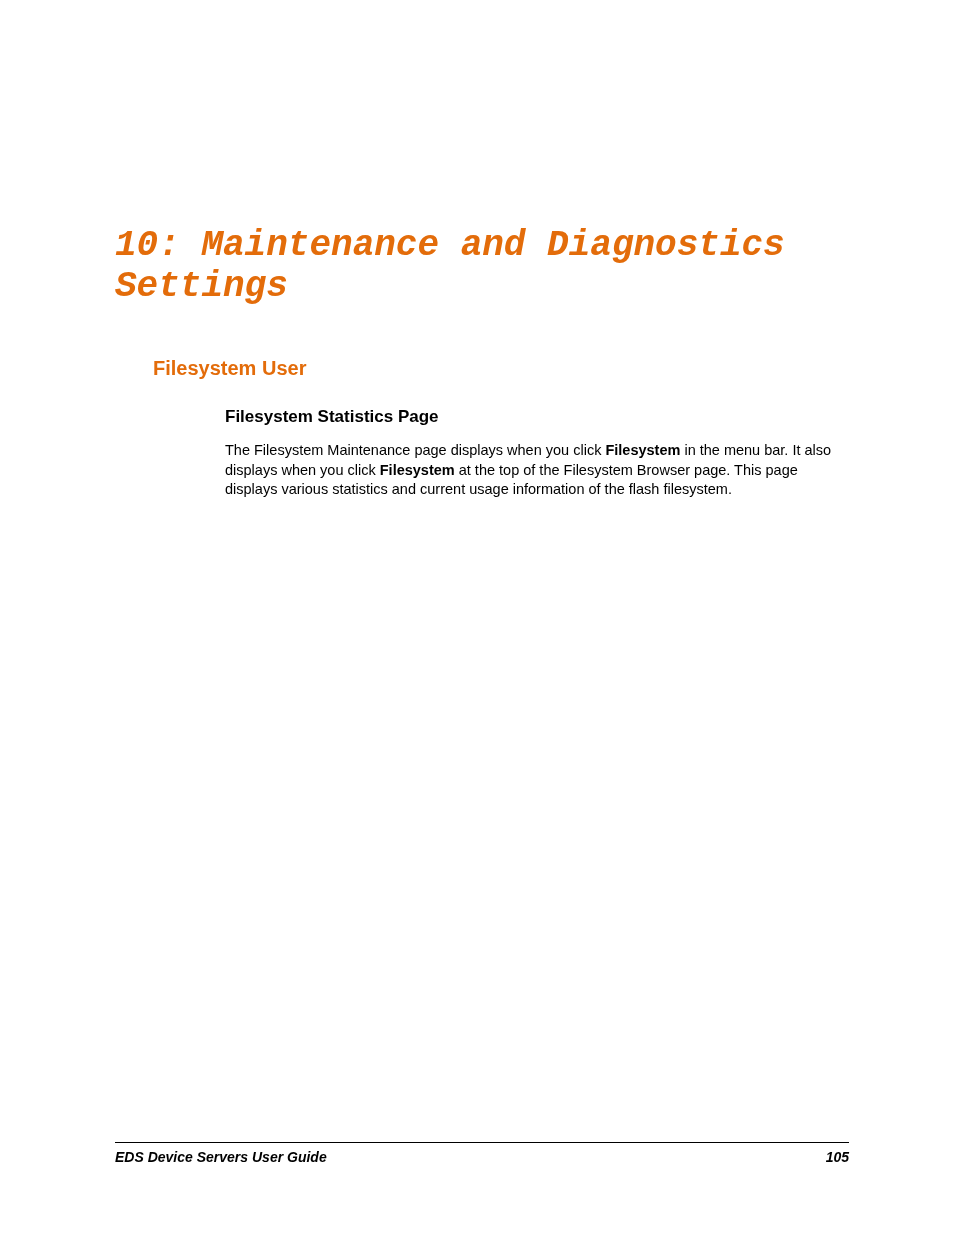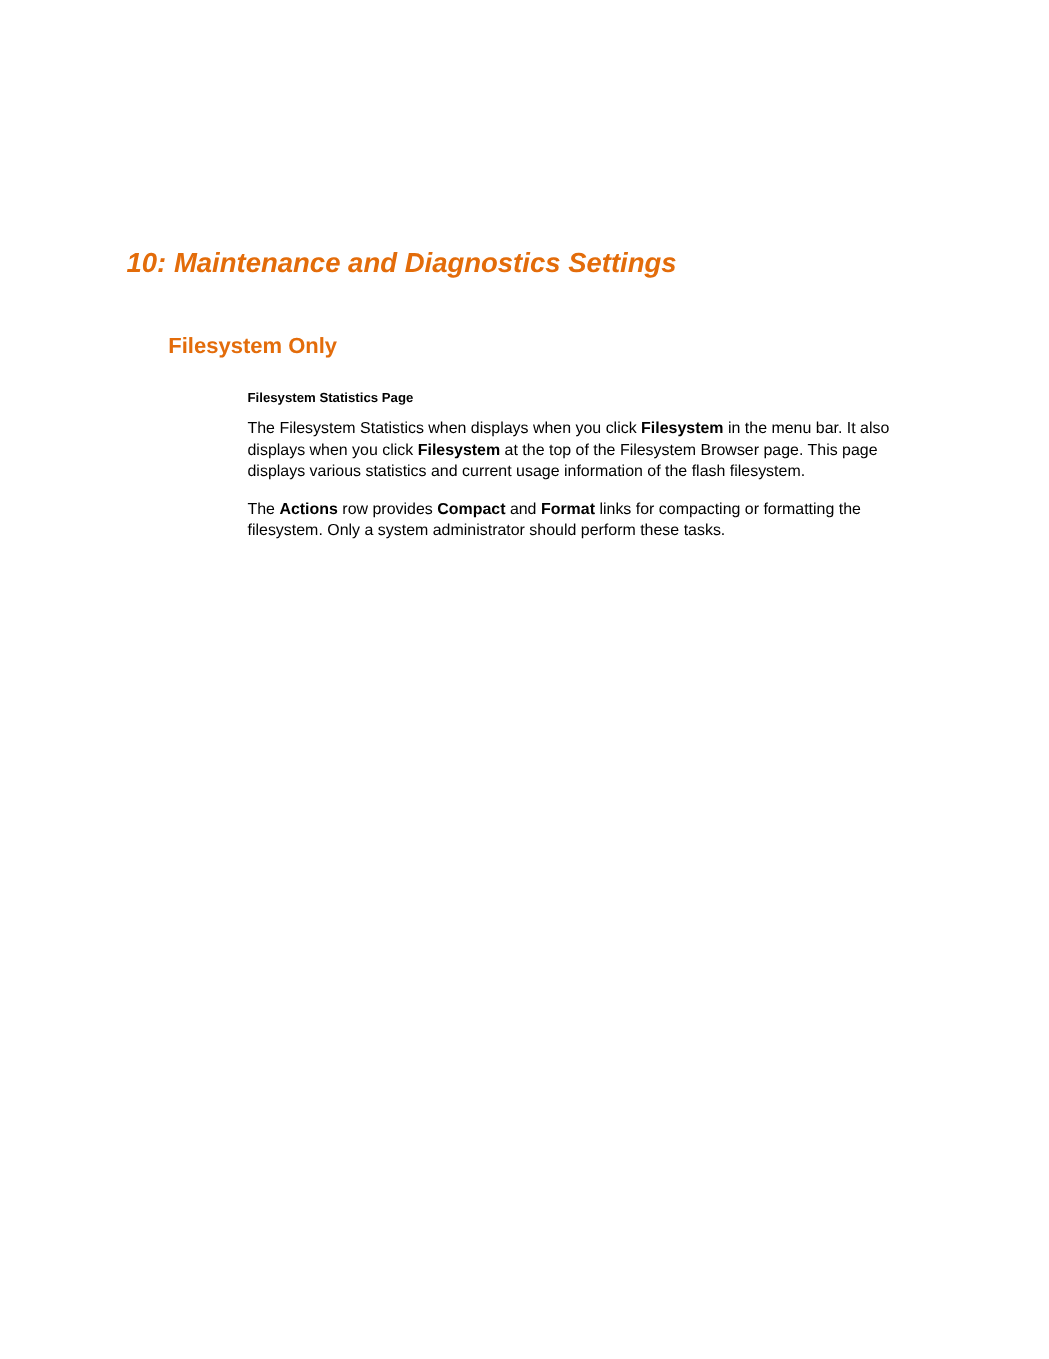--- a/index.html
+++ b/index.html
@@ -16,43 +16,43 @@
   .page {
     padding: 225px 105px 0 115px;
     box-sizing: border-box;
     height: 100%;
     position: relative;
   }
   .chapter-title {
     color: #e36c0a;
     font-style: italic;
     font-weight: bold;
-    font-size: 25px;
+    font-size: 36px;
     margin: 0 0 50px 0;
-    font-family: Liberation Sans, sans-serif;
+    font-family: Liberation Mono, monospace;
   }
   .section-title {
     color: #e36c0a;
     font-weight: bold;
     font-size: 20px;
     margin: 0 0 24px 38px;
     font-family: Arial, Helvetica, sans-serif;
   }
   .body-block {
     margin-left: 110px;
     font-size: 14.5px;
     line-height: 1.35;
     color: #000;
   }
   .body-block p {
     margin: 0 0 14px 0;
   }
   .subsection-title {
     font-weight: bold;
-    font-size: 12px;
+    font-size: 17px;
     margin: 26px 0 12px 0;
     color: #000;
   }
   .bold {
     font-weight: bold;
   }
   .note-label {
     color: #e36c0a;
     font-weight: bold;
     font-style: italic;
@@ -80,32 +80,36 @@
     font-family: Arial, Helvetica, sans-serif;
   }
 </style>
 </head>
 <body>
 
 <div class="page">
 
   <h1 class="chapter-title">10: Maintenance and Diagnostics Settings</h1>
 
-  <h2 class="section-title">Filesystem Only</h2>
+  <h2 class="section-title">Filesystem User</h2>
 
   <div class="body-block">
 
 
     <div class="subsection-title">Filesystem Statistics Page</div>
 
     <p>
-      <span>The Filesystem Statistics when displays when you click </span><span class="bold">Filesystem</span><span> in the menu bar. It also displays when you click </span><span class="bold">Filesystem</span><span> at the top of the Filesystem Browser page. This page displays various statistics and current usage information of the flash filesystem.</span>
+      <span>The Filesystem Maintenance page displays when you click </span><span class="bold">Filesystem</span><span> in the menu bar. It also displays when you click </span><span class="bold">Filesystem</span><span> at the top of the Filesystem Browser page. This page displays various statistics and current usage information of the flash filesystem.</span>
     </p>
 
-    <p>
-      <span>The </span><span class="bold">Actions</span><span> row provides </span><span class="bold">Compact</span><span> and </span><span class="bold">Format</span><span> links for compacting or formatting the filesystem. Only a system administrator should perform these tasks.</span>
-    </p>
 
 
   </div>
 
+  <div class="footer">
+    <hr class="footer-rule">
+    <div class="footer-row">
+      <span>EDS Device Servers User Guide</span>
+      <span>105</span>
+    </div>
+  </div>
 
 </div>
 
 </body></html>

